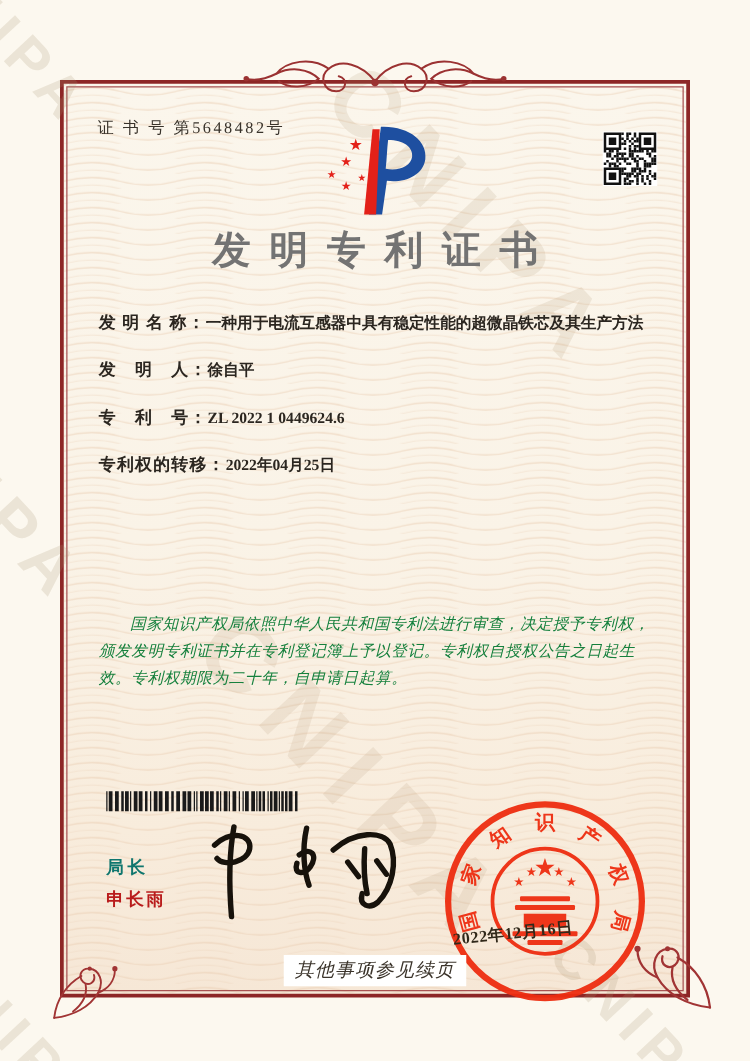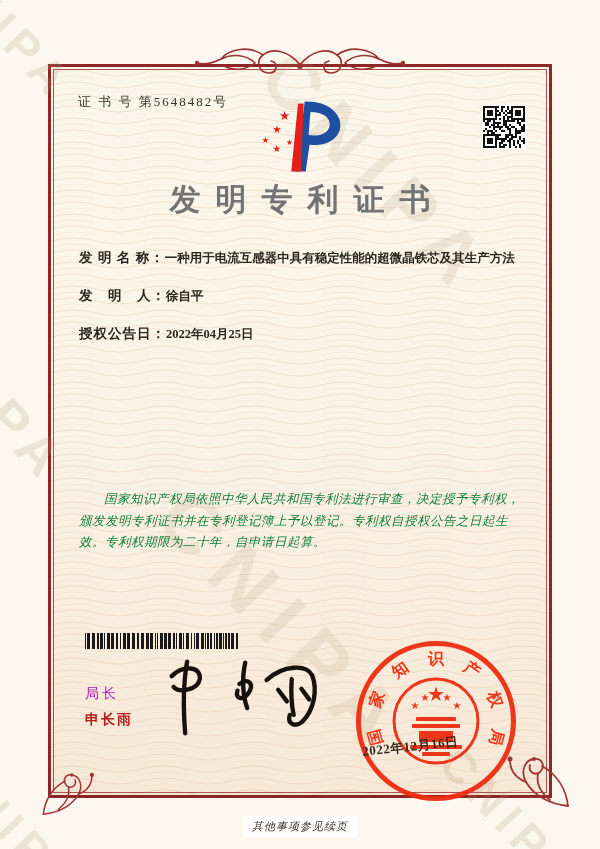--- a/index.html
+++ b/index.html
@@ -49,21 +49,21 @@
   .fvalue{font-size:12.5px;font-weight:bold;color:#2b2620;}
   .fvalue.w1{display:inline-block;width:150px;}
   
   .paras{position:absolute;left:79px;top:489px;width:445px;}
   .paras p{
     margin:0 0 3px 0;text-indent:2em;font-size:12.5px;line-height:21.5px;
     font-style:italic;color:#15803d;letter-spacing:0.5px;
   }
   
   .barcode{position:absolute;left:84px;top:632px;}
-  .signer-title{position:absolute;left:85px;top:685px;font-size:14px;font-weight:normal;letter-spacing:3px;color:#a21caf;text-align:right;}
+  .signer-title{position:absolute;left:85px;top:685px;font-size:14px;font-weight:bold;letter-spacing:3px;color:#0f766e;text-align:right;}
   .signer-name{position:absolute;left:85px;top:711px;font-size:14px;font-weight:bold;letter-spacing:2px;color:#b91c1c;}
   .signature{position:absolute;left:150px;top:650px;}
   
   .seal{position:absolute;left:356px;top:641px;width:160px;height:160px;z-index:5;opacity:0.95;}
   .seal .ring{position:absolute;inset:0;border:5px solid #ee2d10;border-radius:50%;box-sizing:border-box;}
   .seal .schar{
     position:absolute;left:50%;top:50%;font-size:16px;font-weight:bold;color:#ee2d10;
     transform-origin:center;
   }
   .s0{transform:translate(-50%,-50%) rotate(-105deg) translateY(-62px);}
@@ -74,22 +74,22 @@
   .s5{transform:translate(-50%,-50%) rotate(70deg) translateY(-62px);}
   .s6{transform:translate(-50%,-50%) rotate(105deg) translateY(-62px);}
   .emblem{position:absolute;left:32px;top:30px;}
   .seal-date{
     position:absolute;left:6px;top:94px;width:150px;transform:rotate(-6deg);
     font-size:13px;font-weight:bold;letter-spacing:0.5px;color:#261e10;z-index:6;white-space:nowrap;
   }
   
   .page-info{position:absolute;left:0;right:0;top:766px;text-align:center;font-size:11.5px;letter-spacing:1px;color:#39332b;}
   .footer-note{
-    position:absolute;left:50%;top:816px;transform:translateX(-50%);
-    background:#ffffff;padding:3px 9px;font-size:11px;font-style:italic;
+    position:absolute;left:50%;top:764px;transform:translateX(-50%);
+    background:#ffffff;padding:3px 9px;font-size:15px;font-style:italic;
     letter-spacing:1px;color:#3b342b;white-space:nowrap;z-index:3;
   }
   .orn path{stroke:#9b3232;fill:none;stroke-width:1.6;stroke-linecap:round;}
   .orn2 path{stroke:#a13434;fill:none;stroke-width:1.8;stroke-linecap:round;}
 </style>
 </head>
 <body>
 
 <div class="wm wm1">CNIPA</div>
 <div class="wm wm2">CNIPA</div>
@@ -323,21 +323,24 @@
   <div class="title">发明专利证书</div>
 
   <div class="fields">
     <div class="frow">
       <span class="flabel">发 明 名 称：</span><span class="fvalue">一种用于电流互感器中具有稳定性能的超微晶铁芯及其生产方法</span>
     </div>
     <div class="frow">
       <span class="flabel">发　明　人：</span><span class="fvalue">徐自平</span>
     </div>
     <div class="frow">
-      <span class="flabel">授权公告日：</span><span class="fvalue">2022年04月25日</span>
+      <span class="flabel">专　利　号：</span><span class="fvalue">ZL 2022 1 0449624.6</span>
+    </div>
+    <div class="frow">
+      <span class="flabel">专利权的转移：</span><span class="fvalue">2022年04月25日</span>
     </div>
   </div>
 
   <div class="paras">
     <p>国家知识产权局依照中华人民共和国专利法进行审查，决定授予专利权，颁发发明专利证书并在专利登记簿上予以登记。专利权自授权公告之日起生效。专利权期限为二十年，自申请日起算。</p>
   </div>
 
   <svg class="barcode" id="barcode" width="158" height="18">
       <rect x="1" y="1" width="1" height="16" fill="#1a1a1a"></rect>
       <rect x="3" y="1" width="3" height="16" fill="#1a1a1a"></rect>

